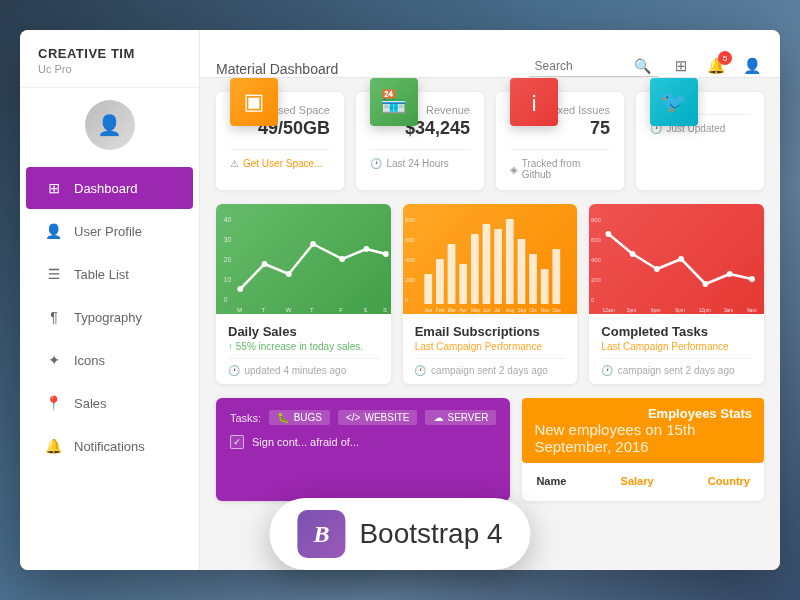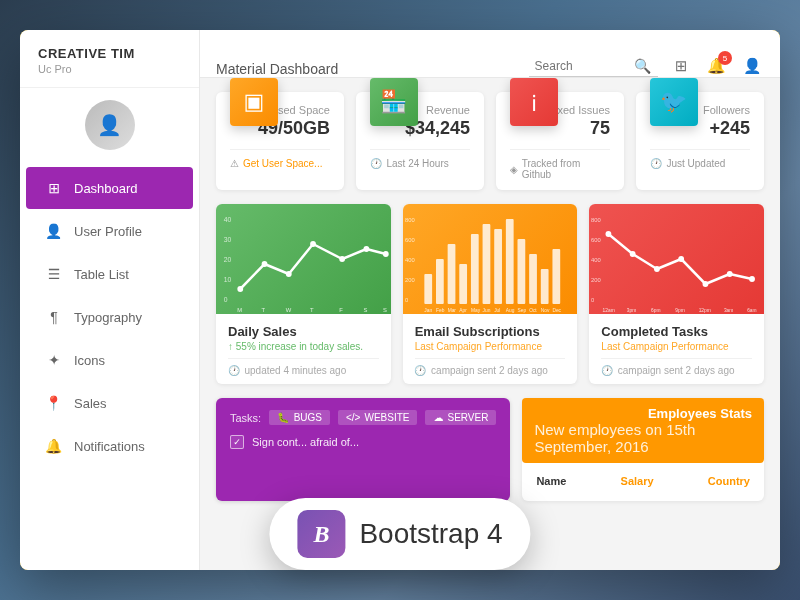--- a/index.html
+++ b/index.html
@@ -333,24 +333,20 @@
             <div class="stat-value">75</div>
           </div>
           <div class="stat-footer">
             <span>◈</span>
             <span>Tracked from Github</span>
           </div>
         </div>
 
         <div class="stat-card">
           <div class="stat-icon" style="background:linear-gradient(135deg,#26c6da,#00acc1);">🐦</div>
-          <div class="stat-content">
-            <div class="stat-label">Followers</div>
-            <div class="stat-value">+245</div>
-          </div>
           <div class="stat-footer">
             <span>🕐</span>
             <span>Just Updated</span>
           </div>
         </div>
       </div>
 
       <div class="charts-row">
 
         <div class="chart-card">

